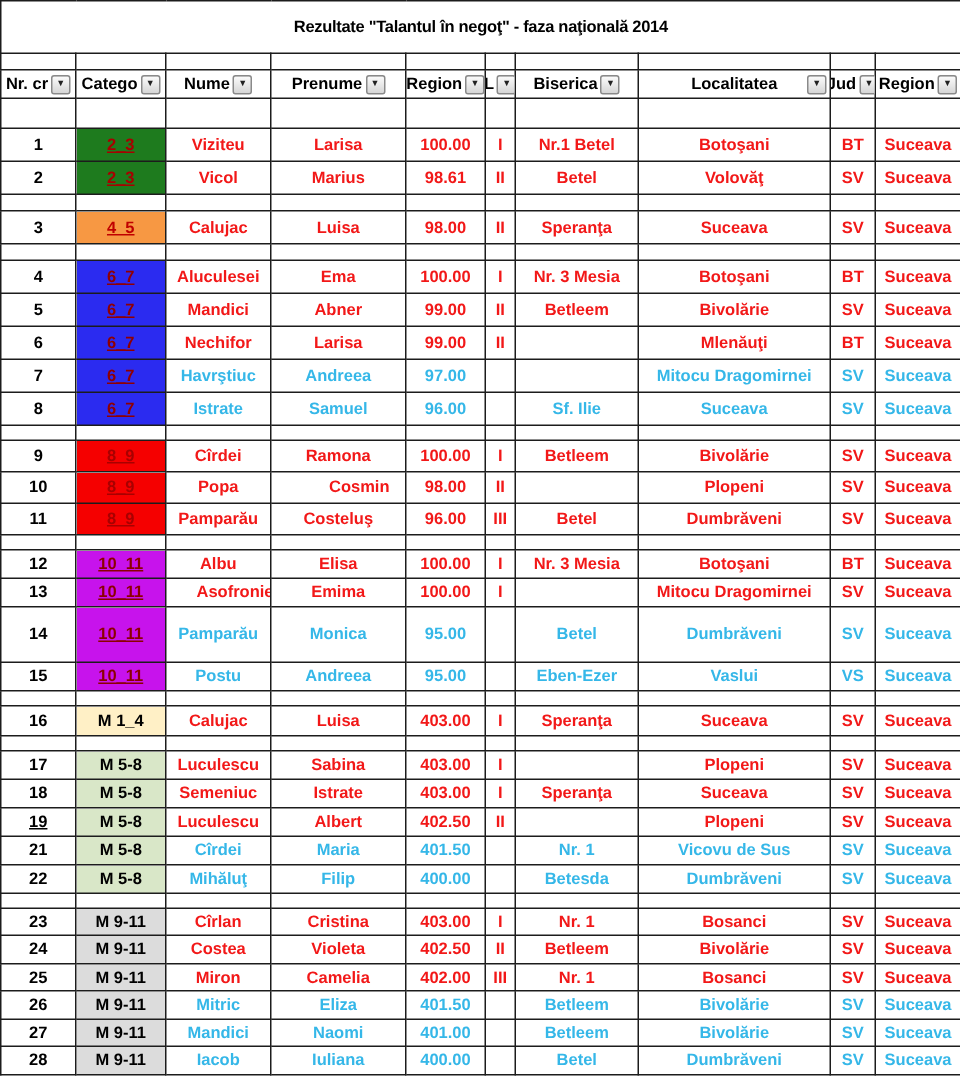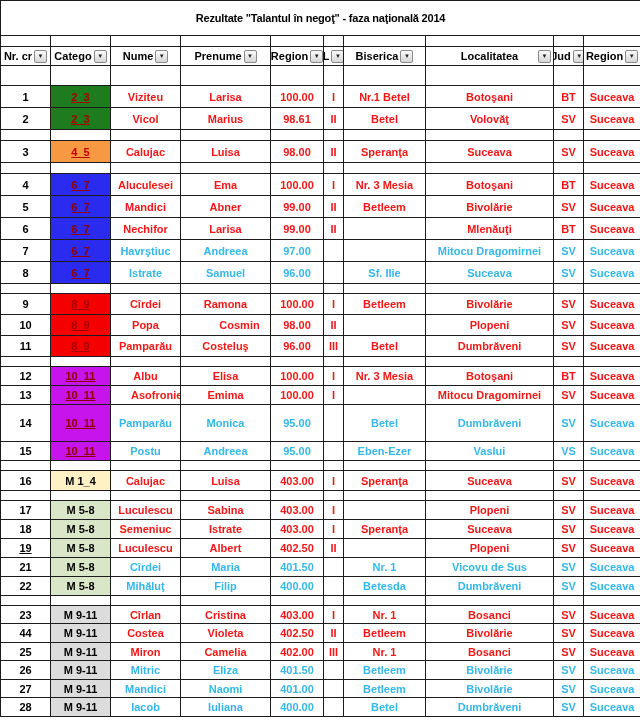--- a/index.html
+++ b/index.html
@@ -488,21 +488,21 @@
         <td class="cell" style="color: rgb(242, 24, 24);">Cîrlan</td>
         <td class="cell" style="color: rgb(242, 24, 24);">Cristina</td>
         <td class="cell" style="color: rgb(242, 24, 24);">403.00</td>
         <td class="cell" style="color: rgb(242, 24, 24);">I</td>
         <td class="cell" style="color: rgb(242, 24, 24);">Nr. 1</td>
         <td class="cell" style="color: rgb(242, 24, 24);">Bosanci</td>
         <td class="cell" style="color: rgb(242, 24, 24);">SV</td>
         <td class="cell" style="color: rgb(242, 24, 24);">Suceava</td>
       </tr>
       <tr style="height: 19px;">
-        <td class="cell" style="color: rgb(0, 0, 0);">44</td>
+        <td class="cell" style="color: rgb(0, 0, 0);">24</td>
         <td class="cell" style="background: rgb(220, 220, 220); color: rgb(0, 0, 0);">M 9-11</td>
         <td class="cell" style="color: rgb(242, 24, 24);">Costea</td>
         <td class="cell" style="color: rgb(242, 24, 24);">Violeta</td>
         <td class="cell" style="color: rgb(242, 24, 24);">402.50</td>
         <td class="cell" style="color: rgb(242, 24, 24);">II</td>
         <td class="cell" style="color: rgb(242, 24, 24);">Betleem</td>
         <td class="cell" style="color: rgb(242, 24, 24);">Bivolărie</td>
         <td class="cell" style="color: rgb(242, 24, 24);">SV</td>
         <td class="cell" style="color: rgb(242, 24, 24);">Suceava</td>
       </tr>

